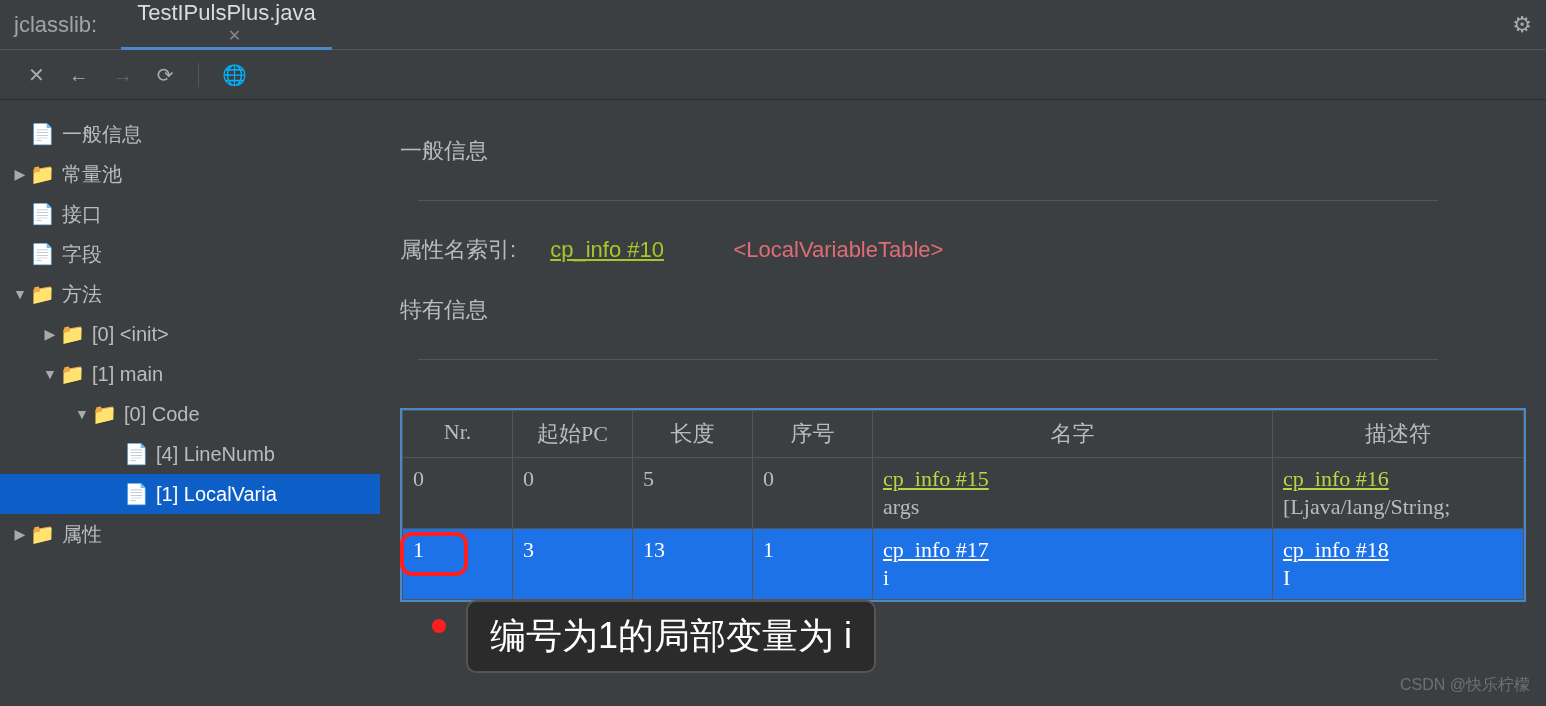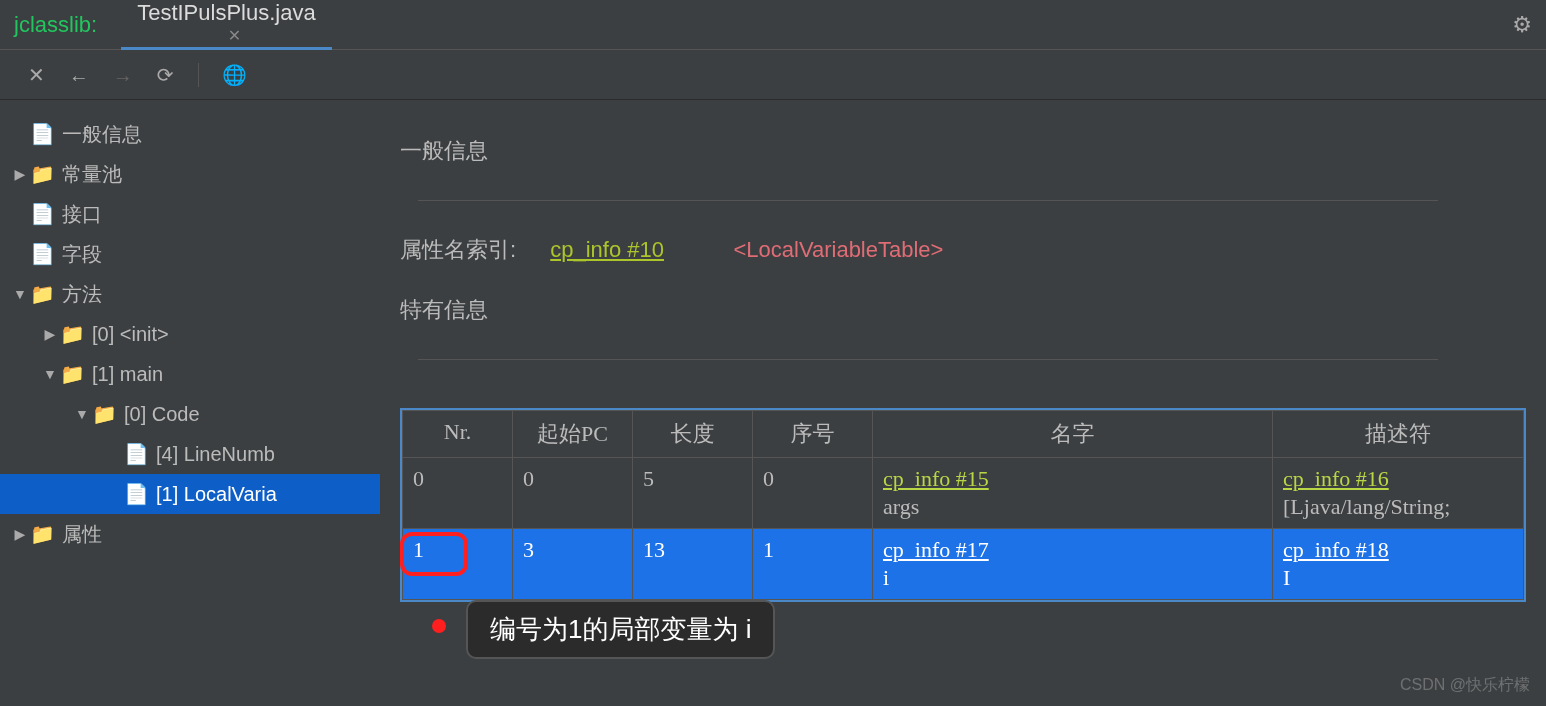--- a/index.html
+++ b/index.html
@@ -14,21 +14,21 @@
     position: relative;
   }
   .titlebar {
     height: 50px;
     display: flex;
     align-items: center;
     padding: 0 14px;
     border-bottom: 1px solid #555;
     background: #3c3f41;
   }
-  .titlebar .app-title { color: #22c55e; font-size: 22px; margin-right: 24px; }
+  .titlebar .app-title { color: #a3a3a3; font-size: 22px; margin-right: 24px; }
   .tab {
     display: flex; align-items: center;
     height: 50px;
     padding: 0 16px;
     border-bottom: 3px solid #4a88c7;
     color: #dcdcdc;
     font-size: 22px;
     flex-direction: column;
   }
   .tab .close-x { margin-left: 16px; color: #888; font-size: 16px; }
@@ -126,21 +126,21 @@
     left: 432px; top: 619px;
   }
   .callout {
     position: absolute;
     left: 466px; top: 600px;
     background: #2b2b2b;
     border: 2px solid #555;
     border-radius: 10px;
     padding: 10px 22px;
     color: #fff;
-    font-size: 26px;
+    font-size: 36px;
   }
   .watermark {
     position: absolute;
     right: 16px; bottom: 10px;
     color: rgba(200,200,200,0.35);
     font-size: 16px;
   }
   .cell-sub { color: #bbbbbb; display:block; margin-top:2px; }
   tr.sel .cell-sub { color:#fff; }
 </style>

